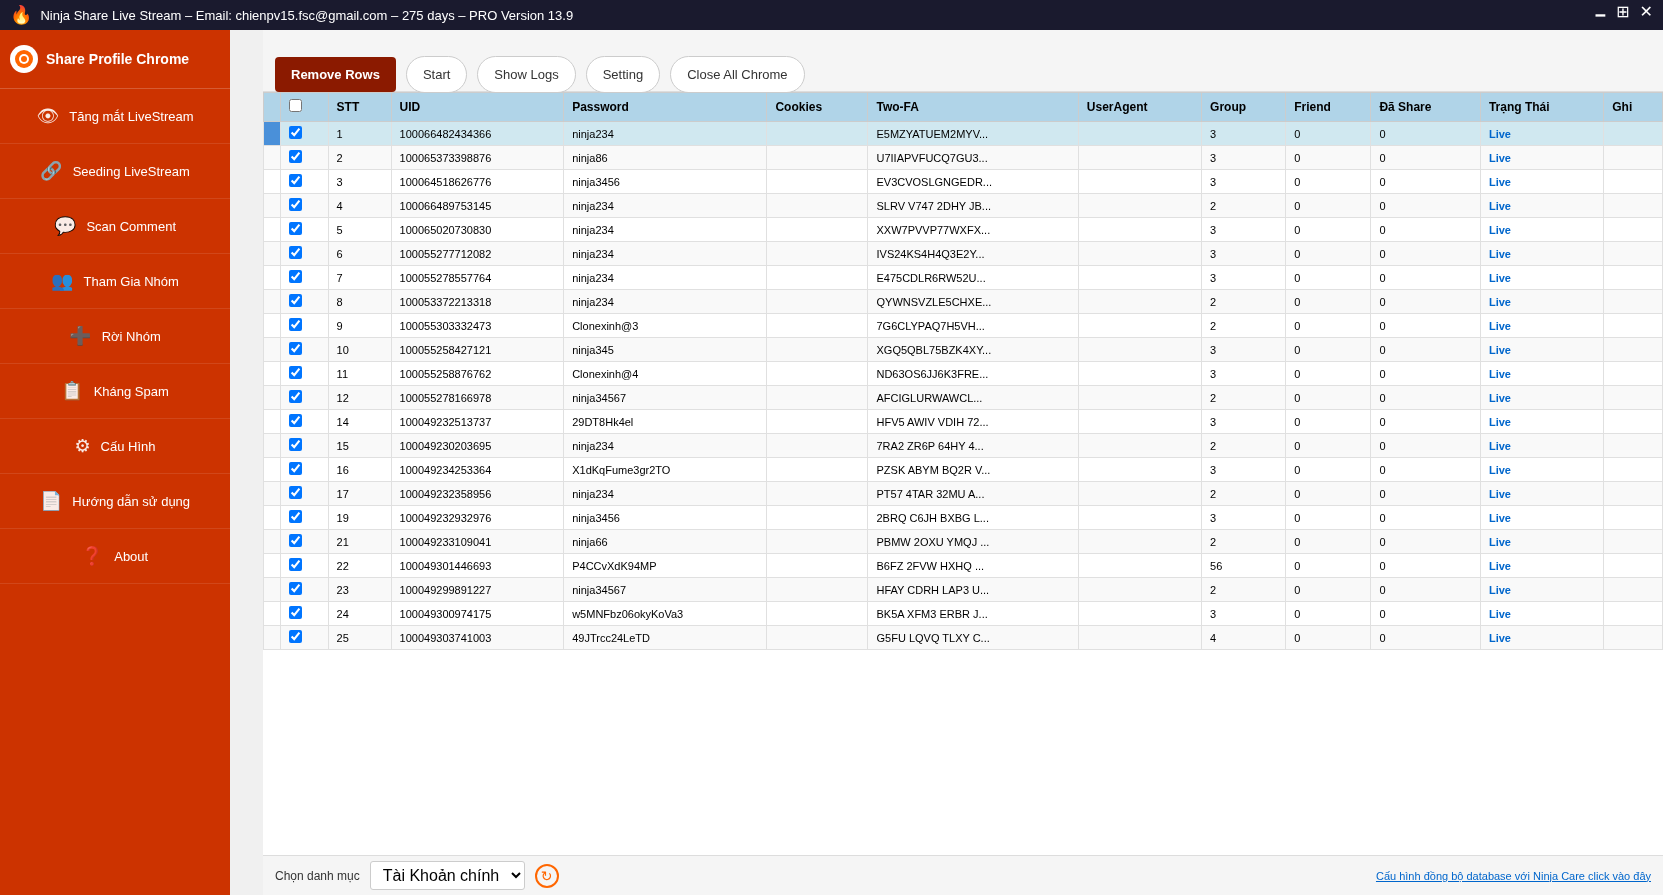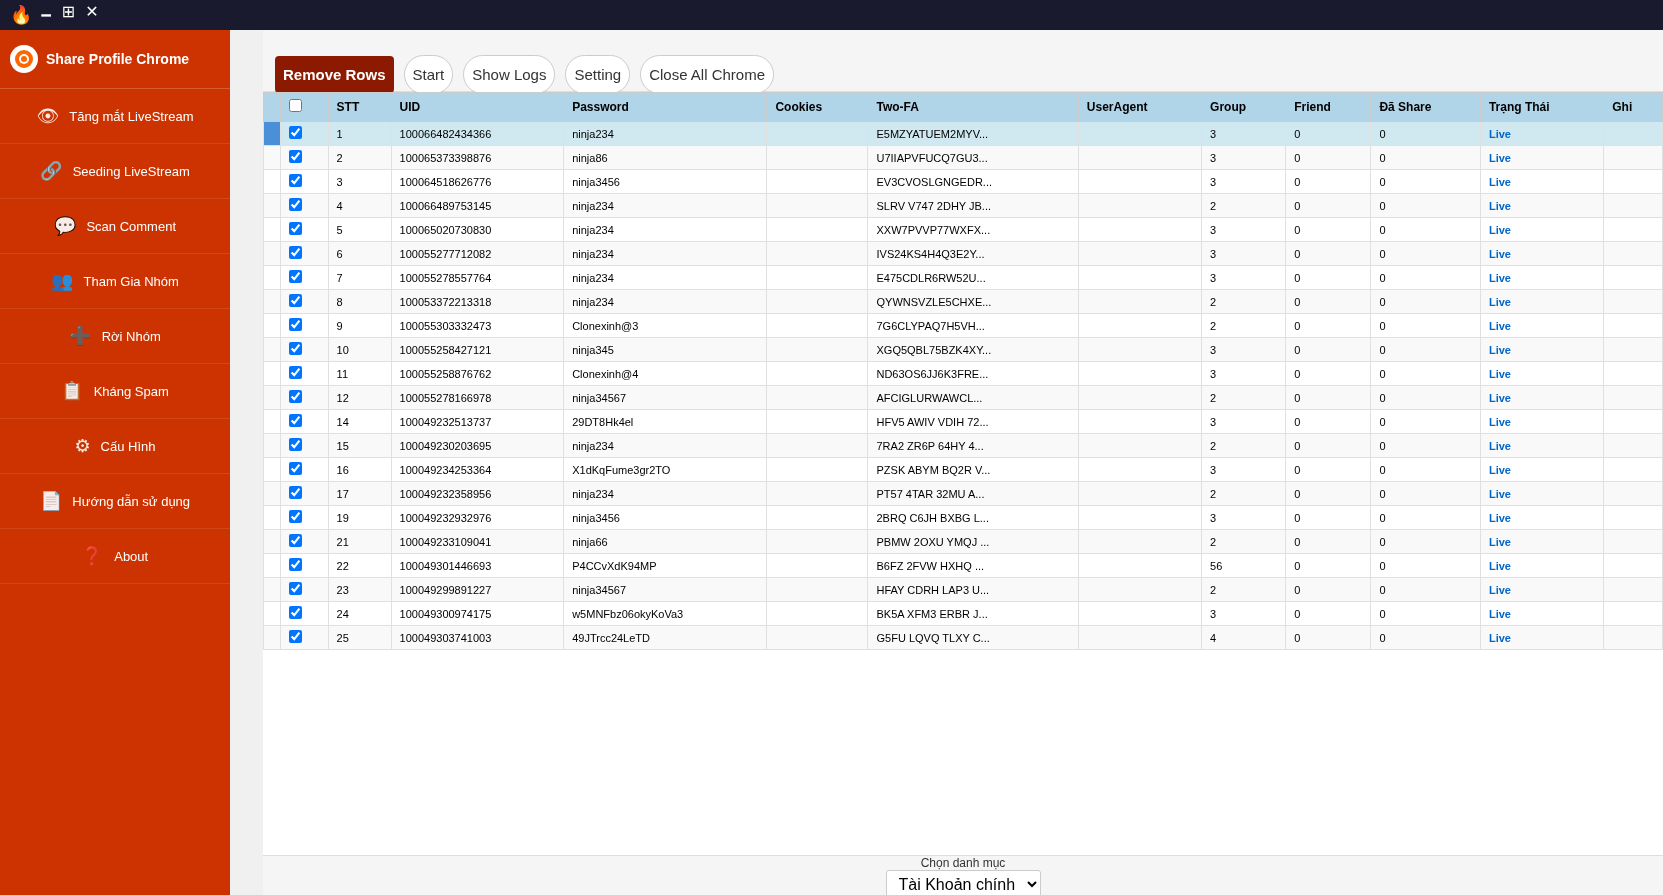--- a/index.html
+++ b/index.html
@@ -83,26 +83,26 @@
     #toolbar {
       background: #f5f5f5;
       border-bottom: 1px solid #ddd;
       padding: 8px 12px;
       display: flex;
       align-items: center;
       gap: 10px;
       height: 62px;
     }
     .btn {
-      padding: 10px 8px;
+      padding: 10px 16px;
       border: 1px solid #ccc;
       background: white;
       cursor: pointer;
       border-radius: 20px;
-      font-size: 15px;
+      font-size: 13px;
       font-weight: normal;
       color: #333;
       margin-top: 28px;
     }
     .btn-danger {
       background: #8B1A00;
       color: white;
       border: none;
       border-radius: 4px;
       font-weight: bold;
@@ -154,23 +154,22 @@
     input[type="checkbox"] { cursor: pointer; }
 
     
     #bottombar {
       height: 40px;
       background: #f5f5f5;
       border-top: 1px solid #ddd;
       display: flex;
       align-items: center;
       padding: 0 12px;
-      gap: 0;
+      gap: 10px;
       font-size: 12px;
-      flex-direction: column;
     }
     #bottombar label { color: #333; }
     #bottombar select {
       padding: 4px 8px;
       border: 1px solid #ccc;
       border-radius: 3px;
       font-size: 16px;
       background: white;
     }
     .refresh-icon {
@@ -196,20 +195,21 @@
     
     #table-container::-webkit-scrollbar { width: 8px; height: 8px; }
     #table-container::-webkit-scrollbar-track { background: #f1f1f1; }
     #table-container::-webkit-scrollbar-thumb { background: #aaa; border-radius: 4px; }
   </style>
 </head>
 <body>
 
 <div id="titlebar">
   <span class="logo">🔥</span>
+  <span class="title">Ninja Share Live Stream – Email: chienpv15.fsc@gmail.com – 275 days – PRO Version 13.9</span>
   <div class="win-btns">
     <span class="win-btn">🗕</span>
     <span class="win-btn">⊞</span>
     <span class="win-btn">✕</span>
   </div>
 </div>
 
 <div id="sidebar">
   <div class="sidebar-header">
     <div class="chrome-icon">

